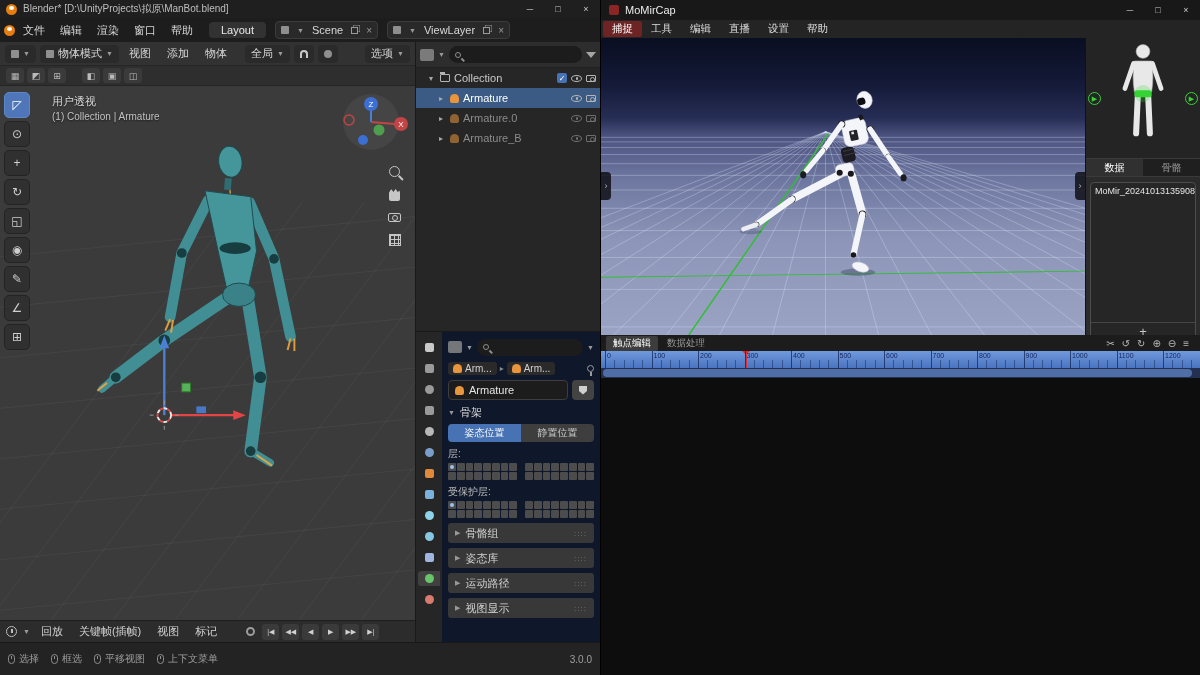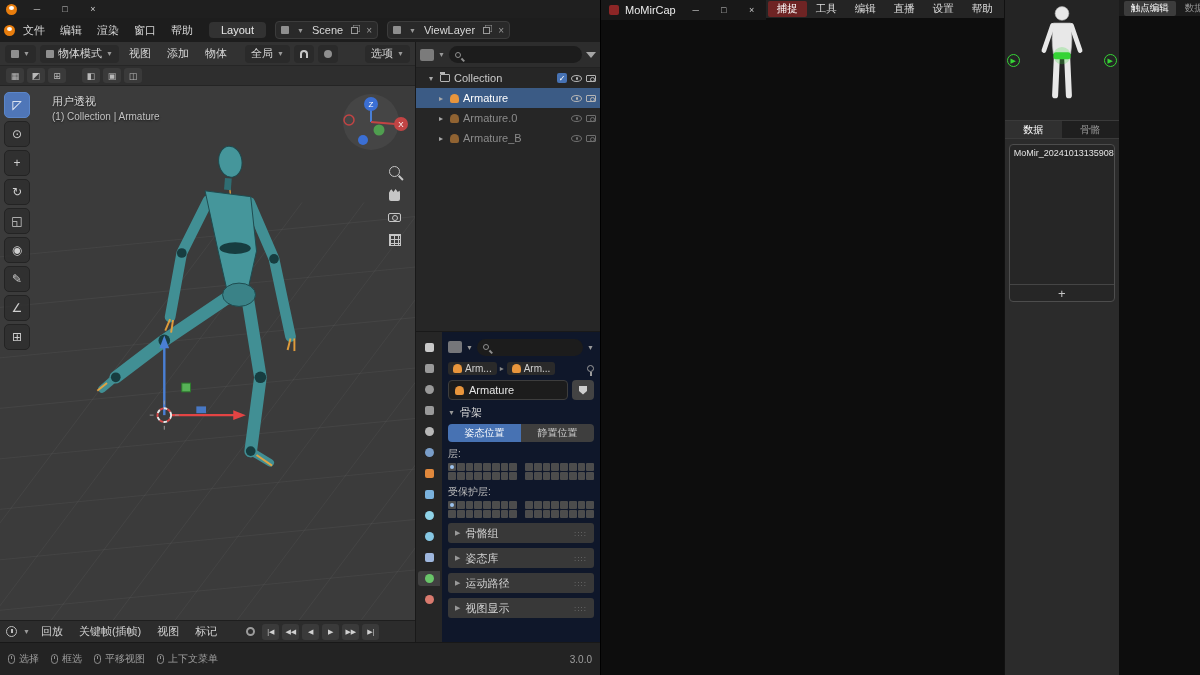--- a/index.html
+++ b/index.html
@@ -111,21 +111,21 @@
   .mini-label{font-size:10px;color:#bdbdbd;height:11px}
   .layer-groups{display:flex;gap:8px}
   .layer-grid{flex:1;display:grid;grid-template-columns:repeat(8,1fr);gap:1px}
   .layer-cell{height:8px;background:#4c4c4c;border-radius:1px}
   .layer-cell.on{background:#4c4c4c;position:relative}
   .layer-cell.on::after{content:'';position:absolute;left:50%;top:50%;width:4px;height:4px;margin:-2px 0 0 -2px;border-radius:50%;background:#9cc2ee}
   .panel-row{height:20px;background:#383838;border-radius:3px;display:flex;align-items:center;gap:5px;padding:0 7px;color:#d4d4d4;flex:0 0 auto}
   .grip{margin-left:auto;color:#7d7d7d;font-size:8px;letter-spacing:1px}
 
   
-  .momir{width:600px;height:675px;display:flex;flex-direction:row;background:#0d0d0d;border-left:1px solid #000}
+  .momir{width:600px;height:675px;display:flex;flex-direction:column;background:#0d0d0d;border-left:1px solid #000}
   .m-titlebar{height:20px;background:#181818;display:flex;align-items:center;gap:6px;padding-left:8px;color:#eaeaea;flex:0 0 auto}
   .m-appicon{width:10px;height:10px;background:#8c2626;border-radius:2px;flex:0 0 auto}
   .m-title{flex:1}
   .m-menubar{height:18px;background:#242424;display:flex;align-items:center;padding:0 2px;color:#ddd;font-size:10.5px;flex:0 0 auto}
   .m-menu{padding:1px 9px}
   .m-menu.accent{background:#6e2424;border-radius:2px;color:#fff}
   .m-main{flex:1;display:flex;min-height:0}
   .m-viewport{flex:1;position:relative;overflow:hidden;min-width:0;
     background:linear-gradient(180deg,#0a0e22 0%,#141a38 16%,#272e55 27%,#4a527e 33%,#6b749d 46%,#8d96b8 68%,#9ba3c4 100%)}
   .m-viewport svg.layer-abs{position:absolute;inset:0;width:100%;height:100%}
@@ -160,20 +160,21 @@
 </style>
 </head>
 <body>
 
 <div class="screen">
 
   <div class="blender">
 
     <div class="b-titlebar">
       <span class="b-logo"></span>
+      <span class="b-title">Blender* [D:\UnityProjects\拟原\ManBot.blend]</span>
       <span class="win-btns">
         <span class="win-btn">─</span>
         <span class="win-btn">□</span>
         <span class="win-btn">×</span>
       </span>
     </div>
 
     <div class="b-topbar">
       <span class="b-logo"></span>
       <span class="menu-item">文件</span>

